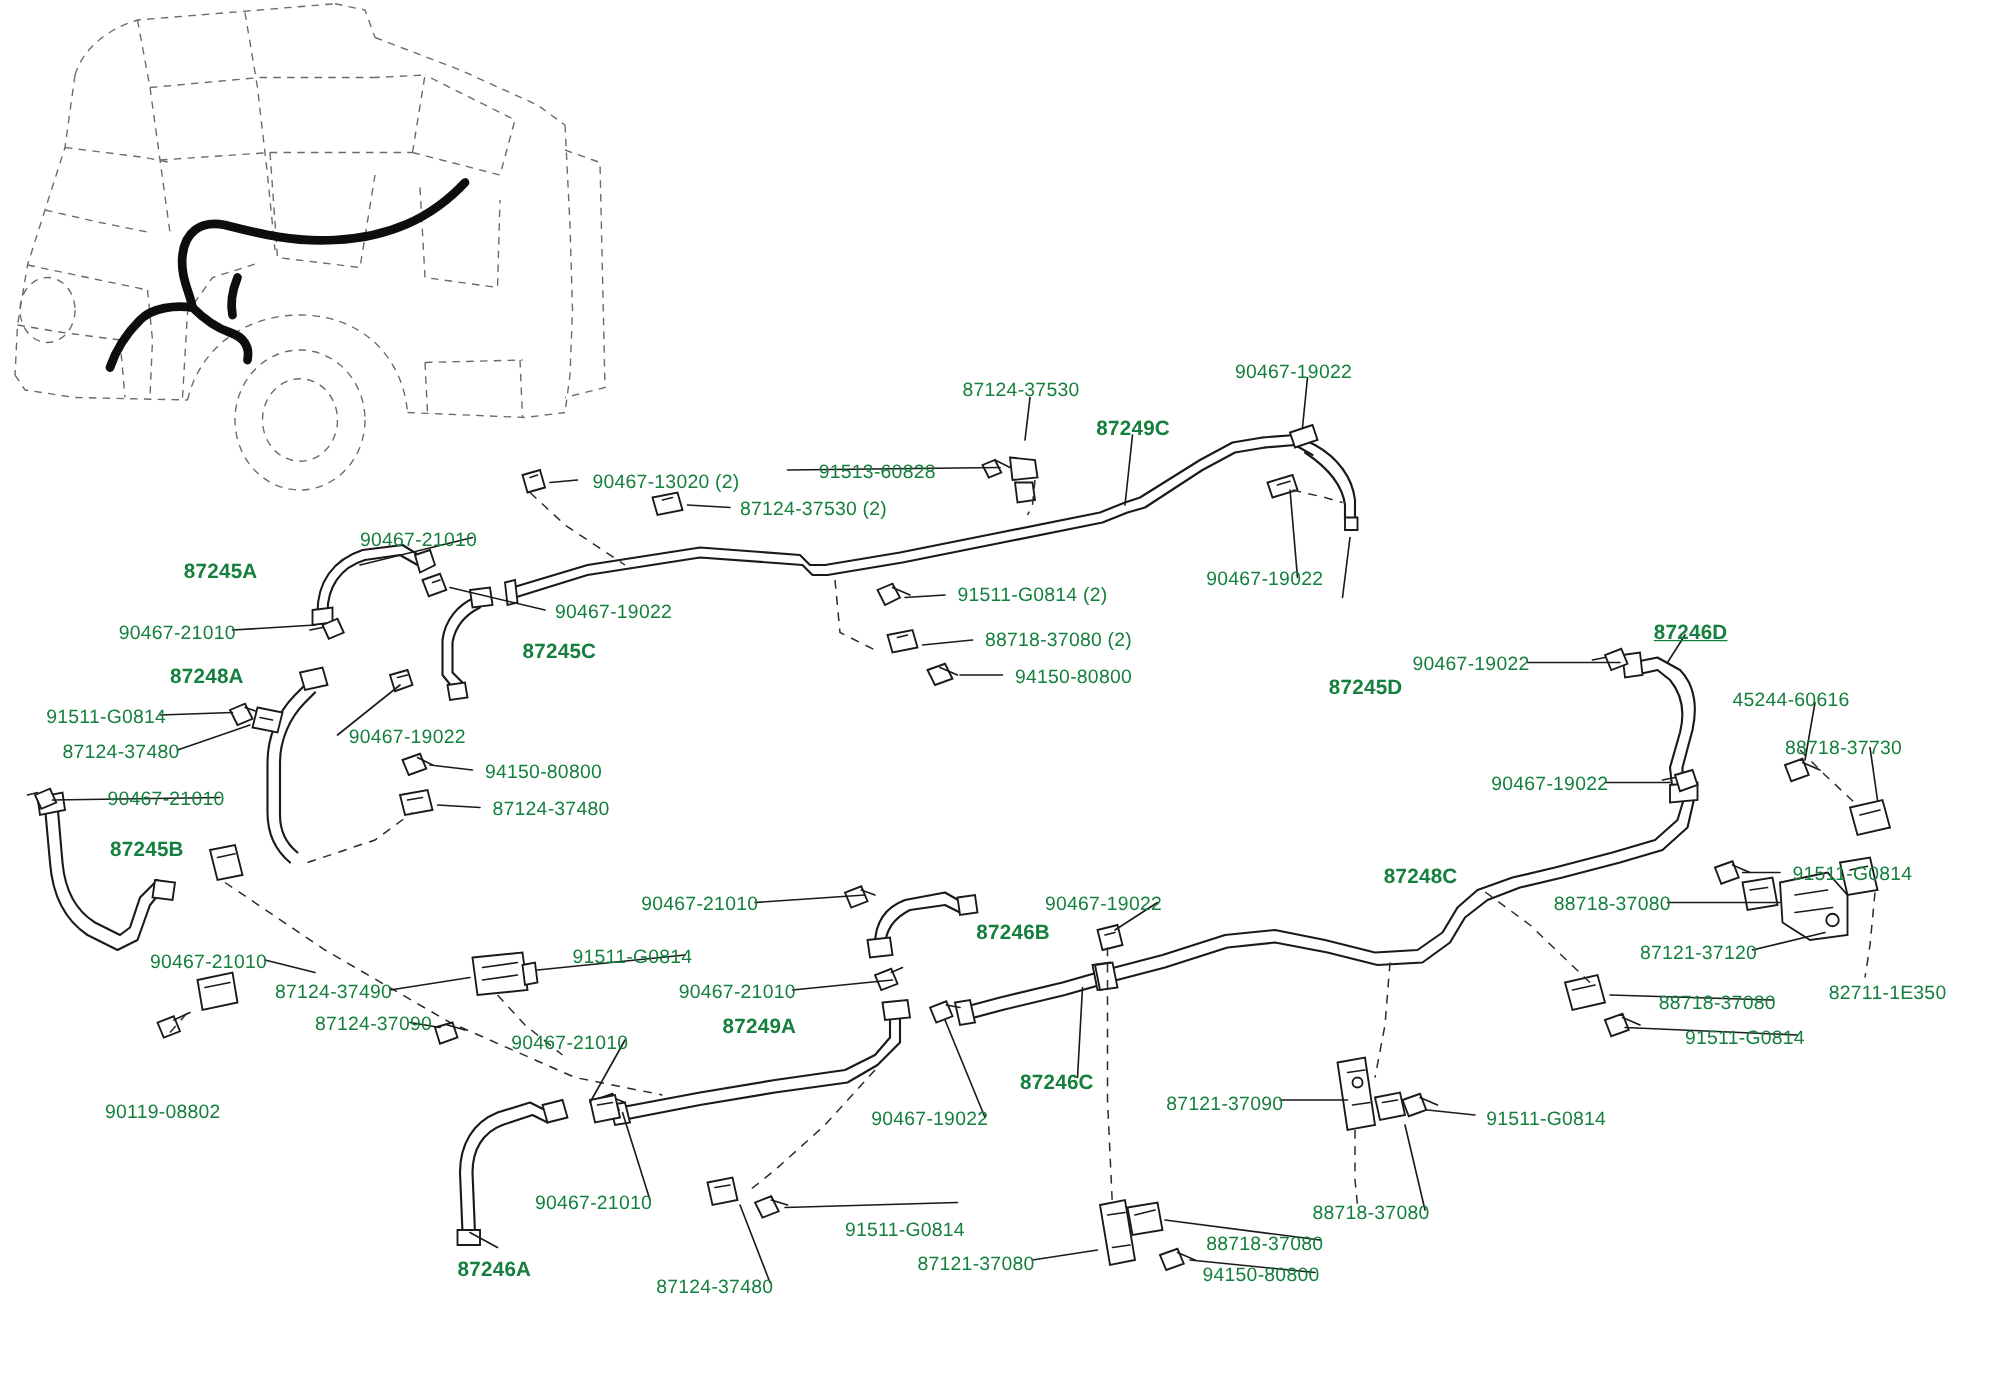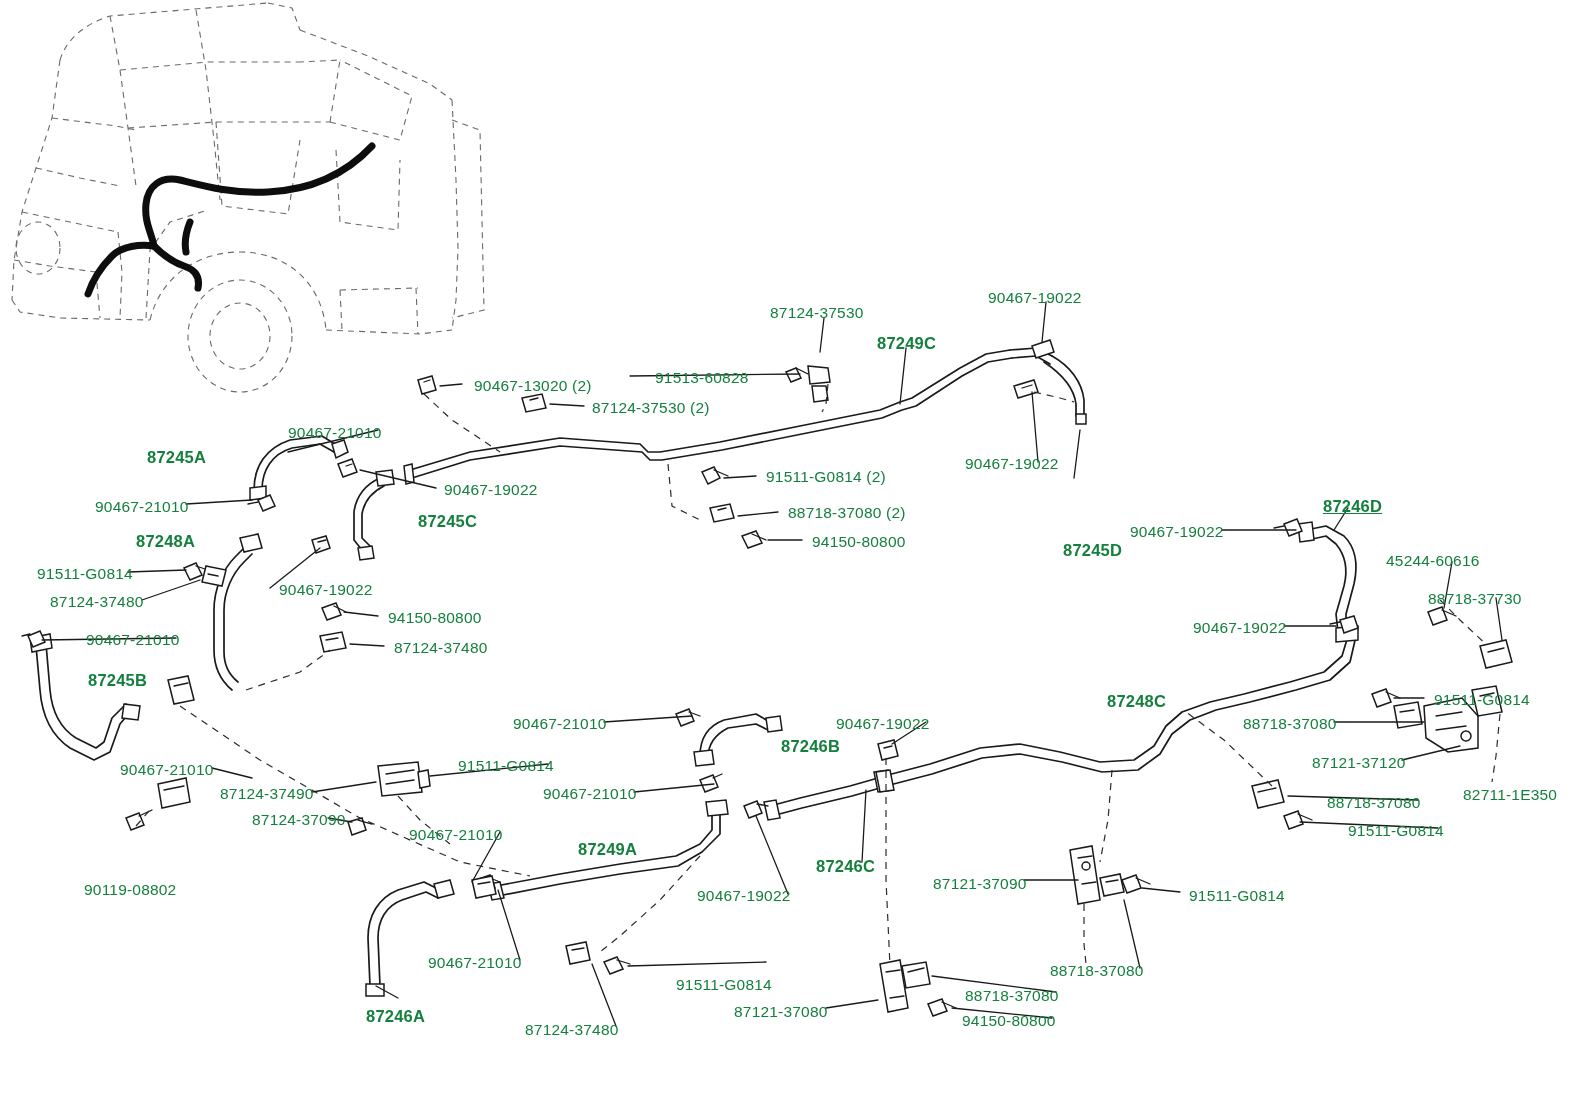--- a/index.html
+++ b/index.html
@@ -432,21 +432,21 @@
       <div class="lbl" style="left: 513px; top: 716px;">90467-21010</div>
       <div class="lbl" style="left: 836px; top: 716px;">90467-19022</div>
       <div class="lbl bold" style="left: 781px; top: 738px;">87246B</div>
       <div class="lbl" style="left: 120px; top: 762px;">90467-21010</div>
       <div class="lbl" style="left: 458px; top: 758px;">91511-G0814</div>
       <div class="lbl" style="left: 1312px; top: 755px;">87121-37120</div>
       <div class="lbl" style="left: 220px; top: 786px;">87124-37490</div>
       <div class="lbl" style="left: 543px; top: 786px;">90467-21010</div>
       <div class="lbl" style="left: 1463px; top: 787px;">82711-1E350</div>
       <div class="lbl" style="left: 252px; top: 812px; text-align: center;">87124-37090</div>
-      <div class="lbl bold" style="left: 578px; top: 813px; margin-top: 28px;">87249A</div>
+      <div class="lbl bold" style="left: 578px; top: 813px;">87249A</div>
       <div class="lbl" style="left: 1327px; top: 795px;">88718-37080</div>
       <div class="lbl" style="left: 409px; top: 827px;">90467-21010</div>
       <div class="lbl" style="left: 1348px; top: 823px;">91511-G0814</div>
       <div class="lbl bold" style="left: 816px; top: 858px;">87246C</div>
       <div class="lbl" style="left: 84px; top: 882px;">90119-08802</div>
       <div class="lbl" style="left: 933px; top: 876px;">87121-37090</div>
       <div class="lbl" style="left: 1189px; top: 888px;">91511-G0814</div>
       <div class="lbl" style="left: 697px; top: 888px;">90467-19022</div>
       <div class="lbl" style="left: 1050px; top: 963px;">88718-37080</div>
       <div class="lbl" style="left: 428px; top: 955px;">90467-21010</div>

